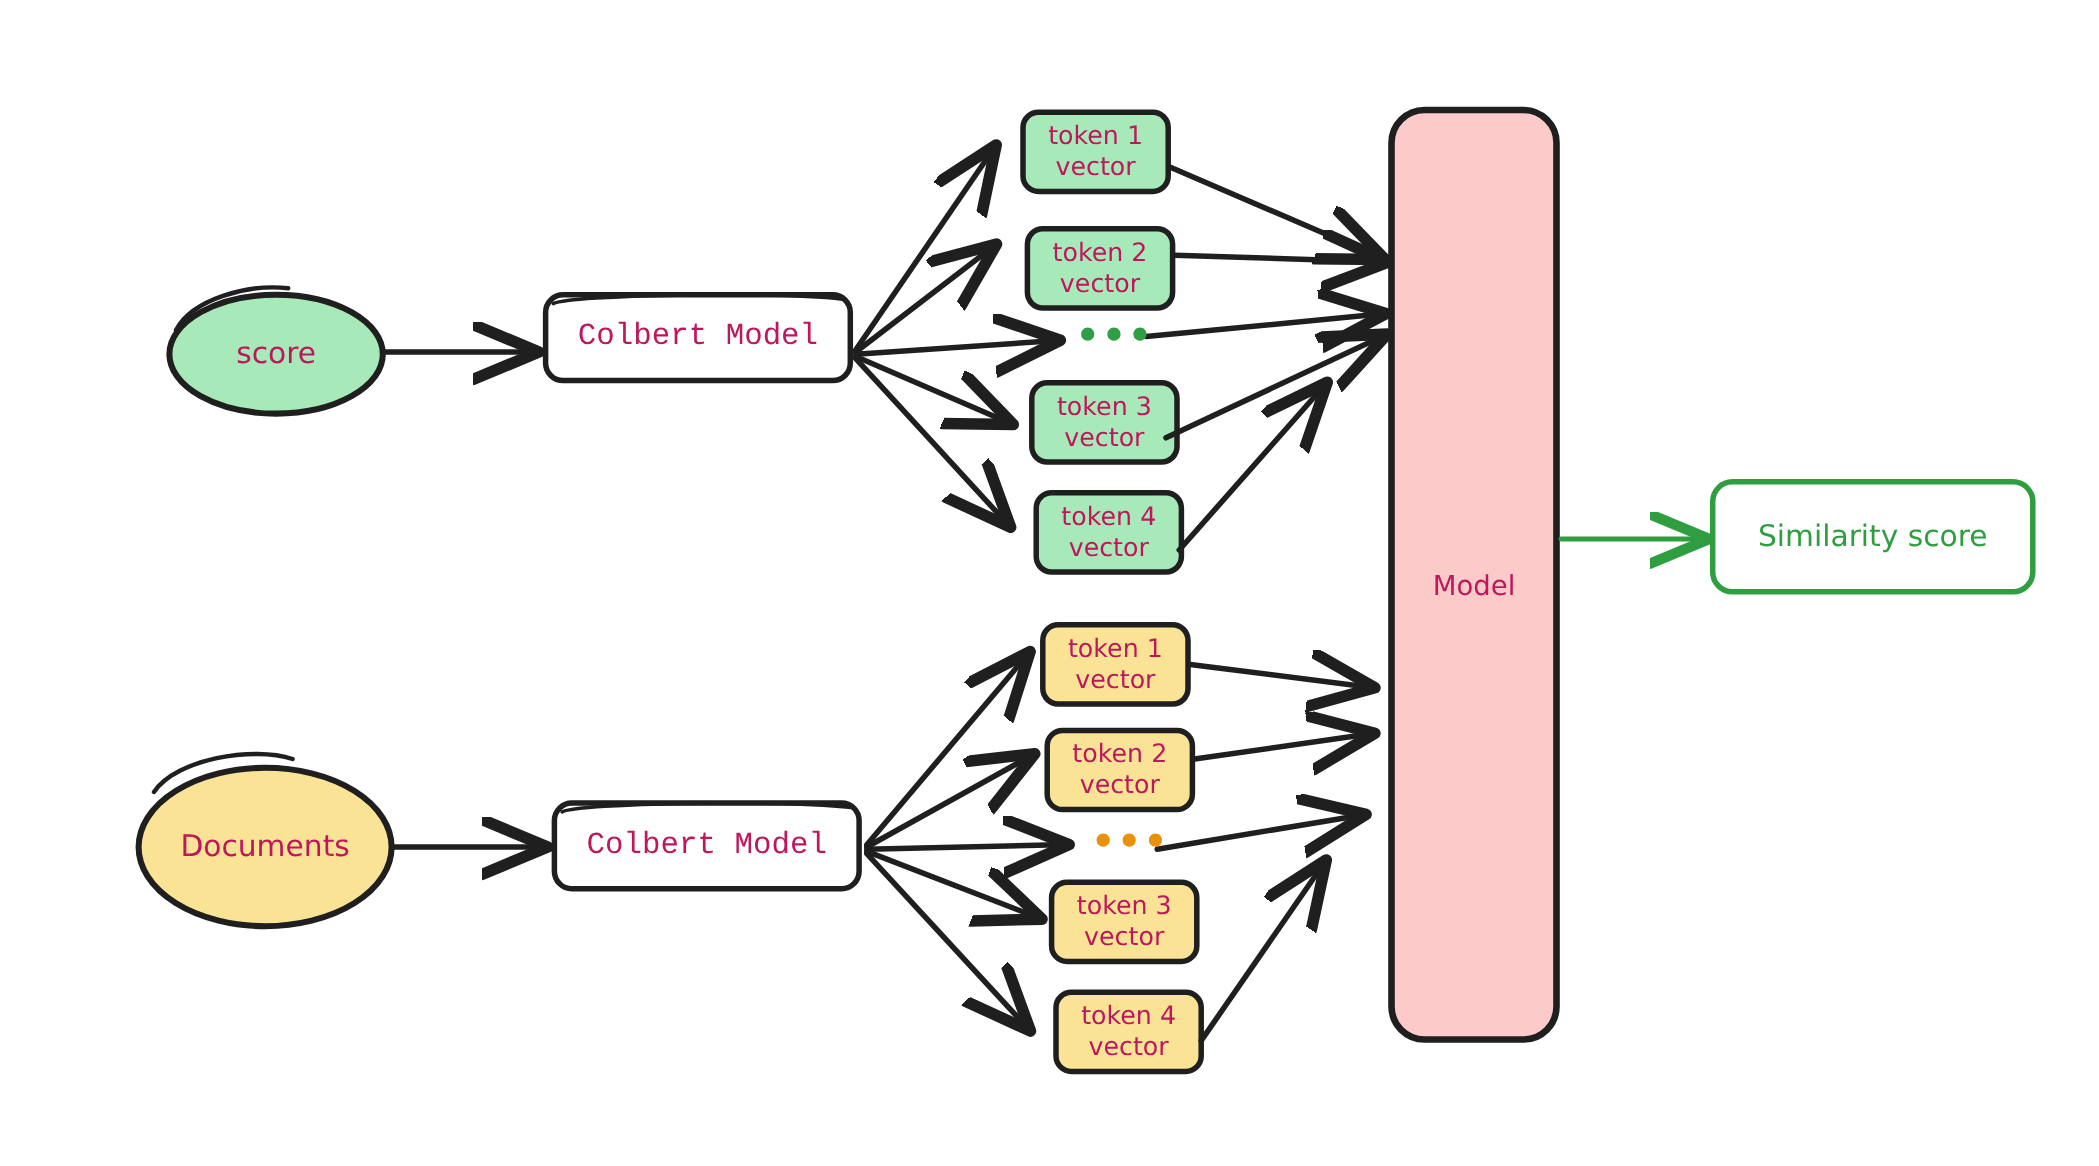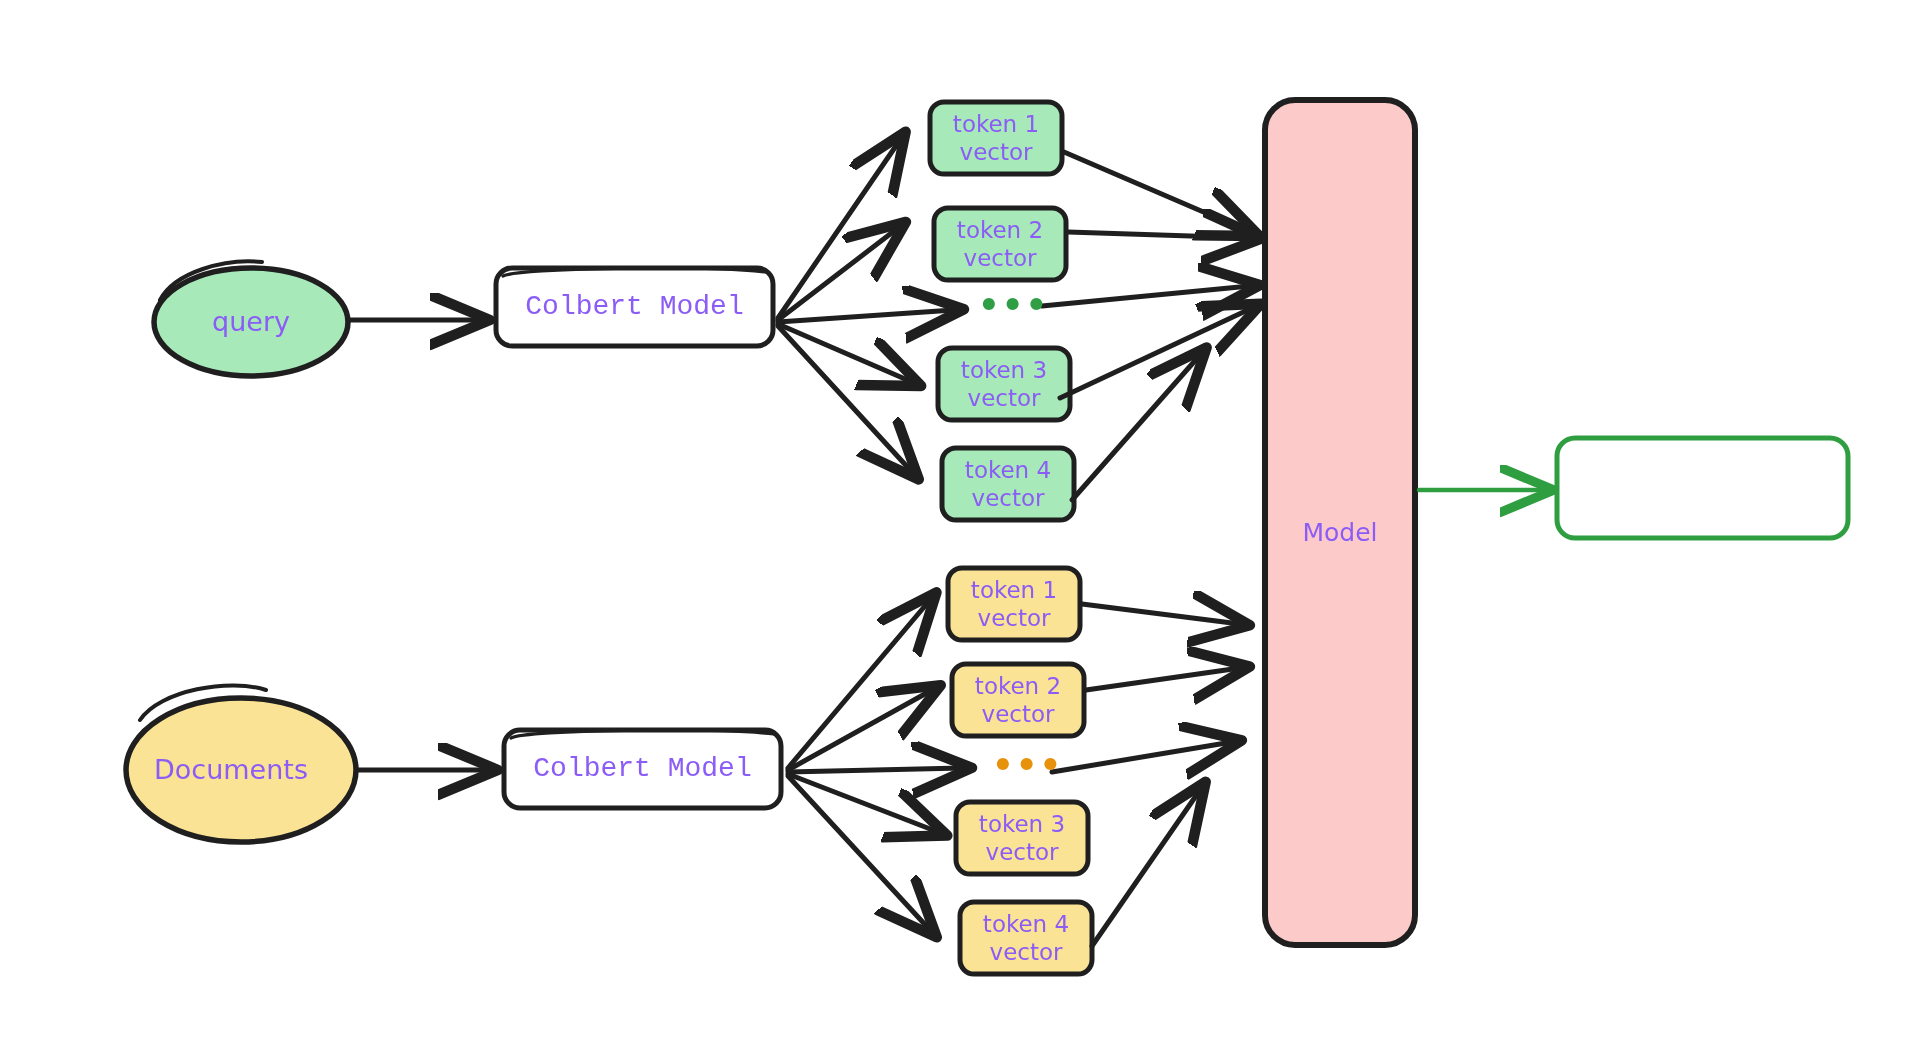--- a/index.html
+++ b/index.html
@@ -21,21 +21,21 @@
     width: 1908px;
     height: 1060px;
   }
   .node-text {
     position: absolute;
     display: flex;
     align-items: center;
     justify-content: center;
     flex-direction: column;
     text-align: center;
-    color: #8b5cf6;
+    color: #be185d;
     pointer-events: none;
     line-height: 1.22;
   }
   .ellipse-label { font-size: 27px; }
   .model-label   { font-size: 28px; font-family: Liberation Mono, monospace; }
   .token-label   { font-size: 23px; }
   .maxsim-label  { font-size: 25px; }
   .score-label   { font-size: 27px; color: #2f9e41; }
   .dots {
     position: absolute;
@@ -153,21 +153,21 @@
 
     <g>
       <path d="M1419,490 L1545,490" fill="none" stroke="#2f9e41" stroke-width="4.5" stroke-linecap="round" marker-end="url(#arrowGreen)"></path>
     </g>
 
     <g>
       <rect x="1557" y="438" width="291" height="100" rx="18" ry="18" fill="#ffffff" stroke="#2f9e41" stroke-width="5"></rect>
     </g>
   </svg>
 
-  <div class="node-text ellipse-label" style="left:154px; top:296px; width:194px; height:52px;">query</div>
+  <div class="node-text ellipse-label" style="left:154px; top:296px; width:194px; height:52px;">score</div>
 
   <div class="node-text model-label" style="left:496px; top:268px; width:277px; height:78px;">Colbert Model</div>
 
   <div class="node-text token-label" style="left:930px; top:102px; width:132px; height:72px;">
     <span>token 1</span>
     <span>vector</span>
   </div>
 
   <div class="node-text token-label" style="left:934px; top:208px; width:132px; height:72px;">
     <span>token 2</span>
@@ -179,21 +179,21 @@
   <div class="node-text token-label" style="left:938px; top:348px; width:132px; height:72px;">
     <span>token 3</span>
     <span>vector</span>
   </div>
 
   <div class="node-text token-label" style="left:942px; top:448px; width:132px; height:72px;">
     <span>token 4</span>
     <span>vector</span>
   </div>
 
-  <div class="node-text ellipse-label" style="left:116px; top:744px; width:230px; height:52px;">Documents</div>
+  <div class="node-text ellipse-label" style="left:126px; top:744px; width:230px; height:52px;">Documents</div>
 
   <div class="node-text model-label" style="left:504px; top:730px; width:277px; height:78px;">Colbert Model</div>
 
   <div class="node-text token-label" style="left:948px; top:568px; width:132px; height:72px;">
     <span>token 1</span>
     <span>vector</span>
   </div>
 
   <div class="node-text token-label" style="left:952px; top:664px; width:132px; height:72px;">
     <span>token 2</span>
@@ -207,14 +207,15 @@
     <span>vector</span>
   </div>
 
   <div class="node-text token-label" style="left:960px; top:902px; width:132px; height:72px;">
     <span>token 4</span>
     <span>vector</span>
   </div>
 
   <div class="node-text maxsim-label" style="left:1272px; top:512px; width:136px; height:42px;">Model</div>
 
+  <div class="node-text score-label" style="left:1557px; top:438px; width:291px; height:100px;">Similarity score</div>
 
 </div>
 
 </body></html>

